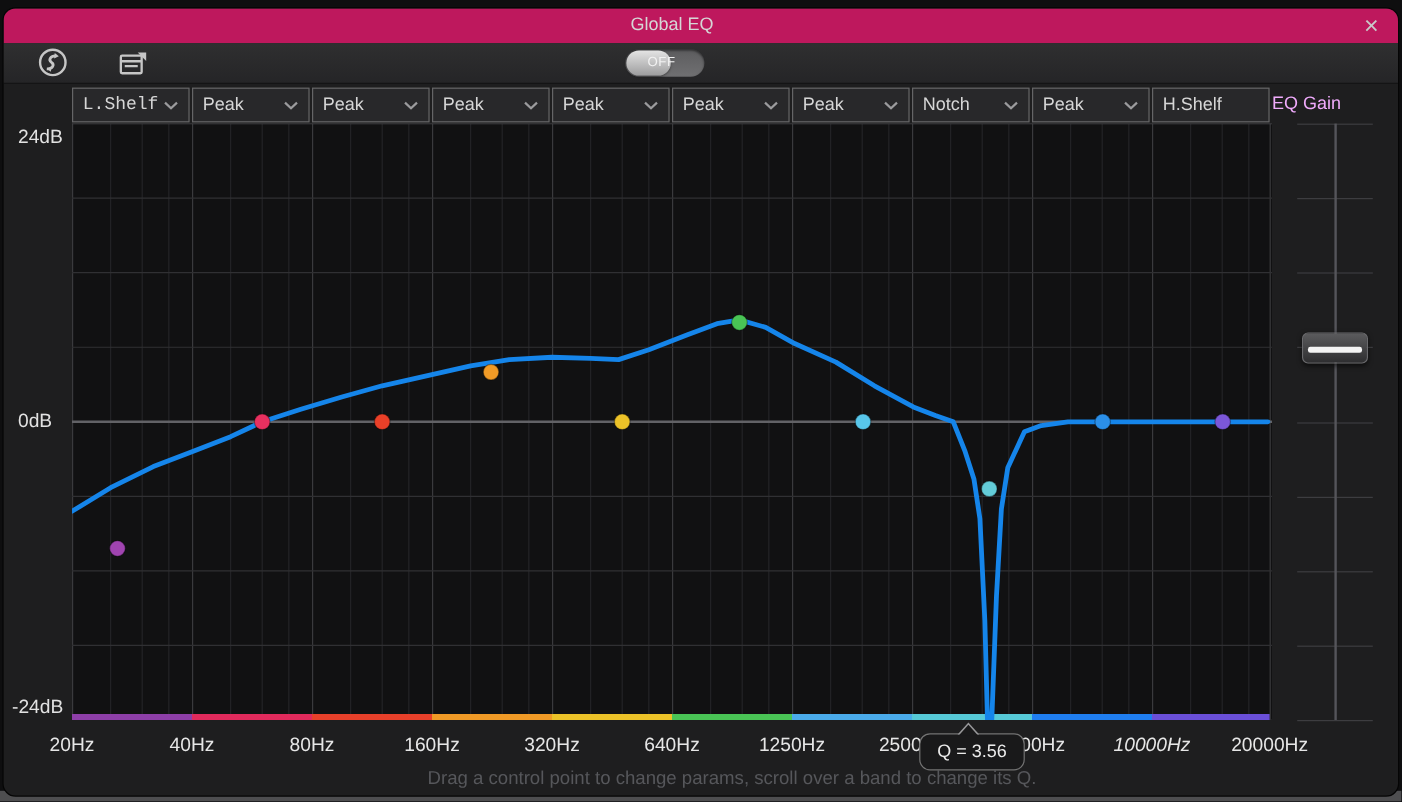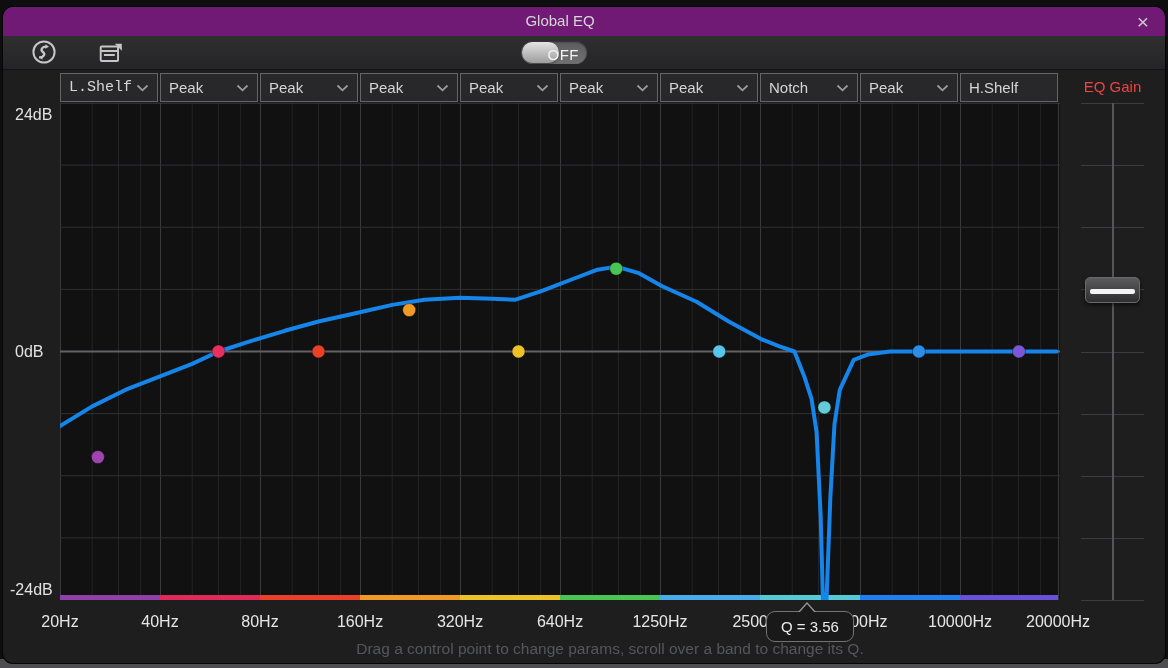--- a/index.html
+++ b/index.html
@@ -8,38 +8,38 @@
     background:#0e0e0f;font-family:"Liberation Sans",sans-serif;
     -webkit-font-smoothing:antialiased;
   }
   .backdrop-strip{position:absolute;left:0;right:0;bottom:0;height:9px;background:#4e4e50}
   .window{
     position:absolute;left:3px;top:7px;right:3px;bottom:5px;
     background:#1e1e1f;border-radius:10px;overflow:hidden;
     box-shadow:0 0 0 1px #050505, inset 0 1px 0 rgba(255,255,255,.07);
   }
   
-  .titlebar{position:absolute;top:0;left:0;right:0;height:29px;background:#701a75}
+  .titlebar{position:absolute;top:0;left:0;right:0;height:29px;background:#be185d}
   .title{position:absolute;left:0;right:0;top:5px;text-align:center;color:#d6d6d6;font-size:15px;transform:translateX(-24px)}
   .close{position:absolute;right:16px;top:2px;color:#c9c9c9;font-size:21px;line-height:25px;font-weight:300}
   
   .toolbar{position:absolute;top:29px;left:0;right:0;height:33px;
     background:linear-gradient(#2f2f30,#252527);border-bottom:1px solid #141415}
   .tb-icon{position:absolute;top:3px;width:26px;height:26px}
   .toggle{position:absolute;left:518px;top:5px;width:66px;height:23px;border-radius:12px;
     background:linear-gradient(#5c5c5e,#707072);box-shadow:inset 0 1px 2px rgba(0,0,0,.55)}
   .toggle-knob{position:absolute;left:1px;top:1px;width:37px;height:21px;border-radius:11px;
     background:linear-gradient(#e4e4e4,#9d9d9e);box-shadow:0 1px 2px rgba(0,0,0,.4)}
-  .toggle-label{position:absolute;right:8px;top:5px;font-size:15px;color:#f2f2f2;letter-spacing:.5px}
+  .toggle-label{position:absolute;right:24px;top:5px;font-size:11px;color:#f2f2f2;letter-spacing:.5px}
   
   .dd{position:absolute;top:66px;height:29px;width:98px;box-sizing:border-box;
     background:#28282a;border:1px solid #656567;
     display:flex;align-items:center;justify-content:space-between;padding:0 8px;
     color:#d6d6d6;font-size:15px}
-  .eqgain-label{position:absolute;left:1057px;top:71px;width:105px;text-align:center;color:#ef4444;font-size:15px}
+  .eqgain-label{position:absolute;left:1057px;top:71px;width:105px;text-align:left;color:#f0abfc;font-size:15px}
   
   .graph{position:absolute;left:57px;top:96px;width:1000px;height:497px;background:#111112}
   .graph svg{display:block}
   .db-label{position:absolute;color:#e2e2e2;font-size:16px}
   .db-24{left:12px;top:99px}.db-0{left:12px;top:336px}.db-n24{left:7px;top:574px}
   .freq-label{position:absolute;top:606px;color:#e6e6e6;font-size:16px;transform:translateX(-50%);white-space:nowrap}
   
   .slider{position:absolute;left:1057px;top:96px;width:105px;height:497px}
   .slider-track{position:absolute;left:52px;top:0;width:2px;height:497px;background:#55555a}
   .slider-tick{position:absolute;left:21px;width:63px;height:1px;background:#3d3d40}
@@ -234,21 +234,21 @@
   <div>
       <span class="freq-label" style="left: 57px; text-align: right;">20Hz</span>
       <span class="freq-label" style="left: 157px;">40Hz</span>
       <span class="freq-label" style="left: 257px;">80Hz</span>
       <span class="freq-label" style="left: 357px; text-align: center;">160Hz</span>
       <span class="freq-label" style="left: 457px;">320Hz</span>
       <span class="freq-label" style="left: 557px;">640Hz</span>
       <span class="freq-label" style="left: 657px;">1250Hz</span>
       <span class="freq-label" style="left: 757px;">2500Hz</span>
       <span class="freq-label" style="left: 857px;">5000Hz</span>
-      <span class="freq-label" style="left: 957px;">10000Hz</span>
+      <span class="freq-label" style="left: 957px; font-style: italic;">10000Hz</span>
       <span class="freq-label" style="left: 1055px;">20000Hz</span>
     </div>
 
   <div class="slider">
       <div class="slider-tick" style="top: 497px;"></div>
       <div class="slider-tick" style="top: 434.875px;"></div>
       <div class="slider-tick" style="top: 372.75px;"></div>
       <div class="slider-tick" style="top: 310.625px;"></div>
       <div class="slider-tick" style="top: 248.5px;"></div>
       <div class="slider-tick" style="top: 186.375px;"></div>

